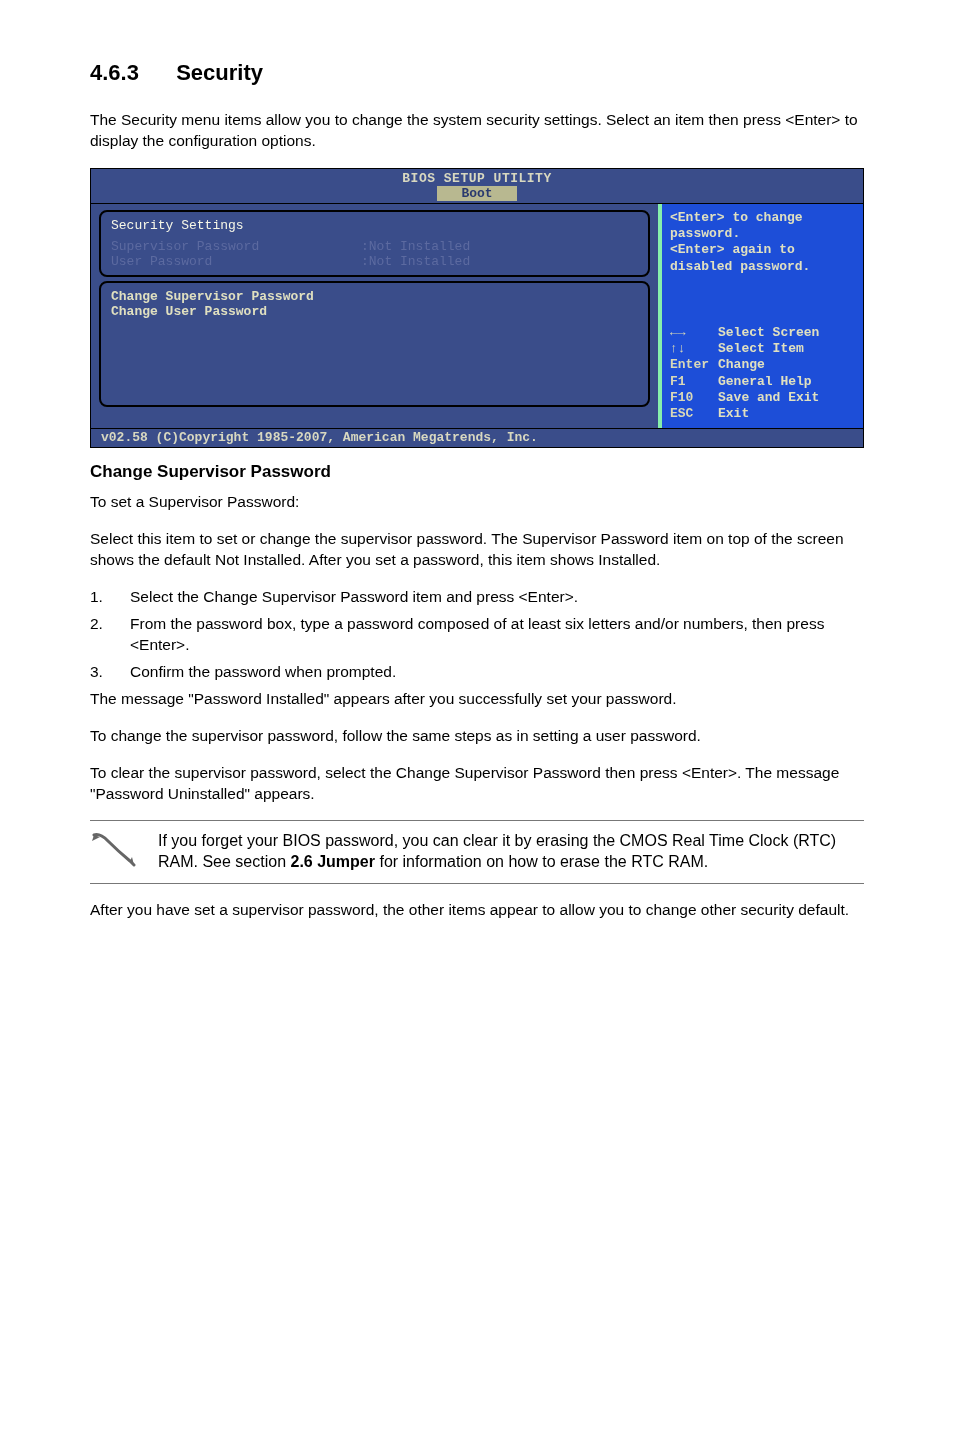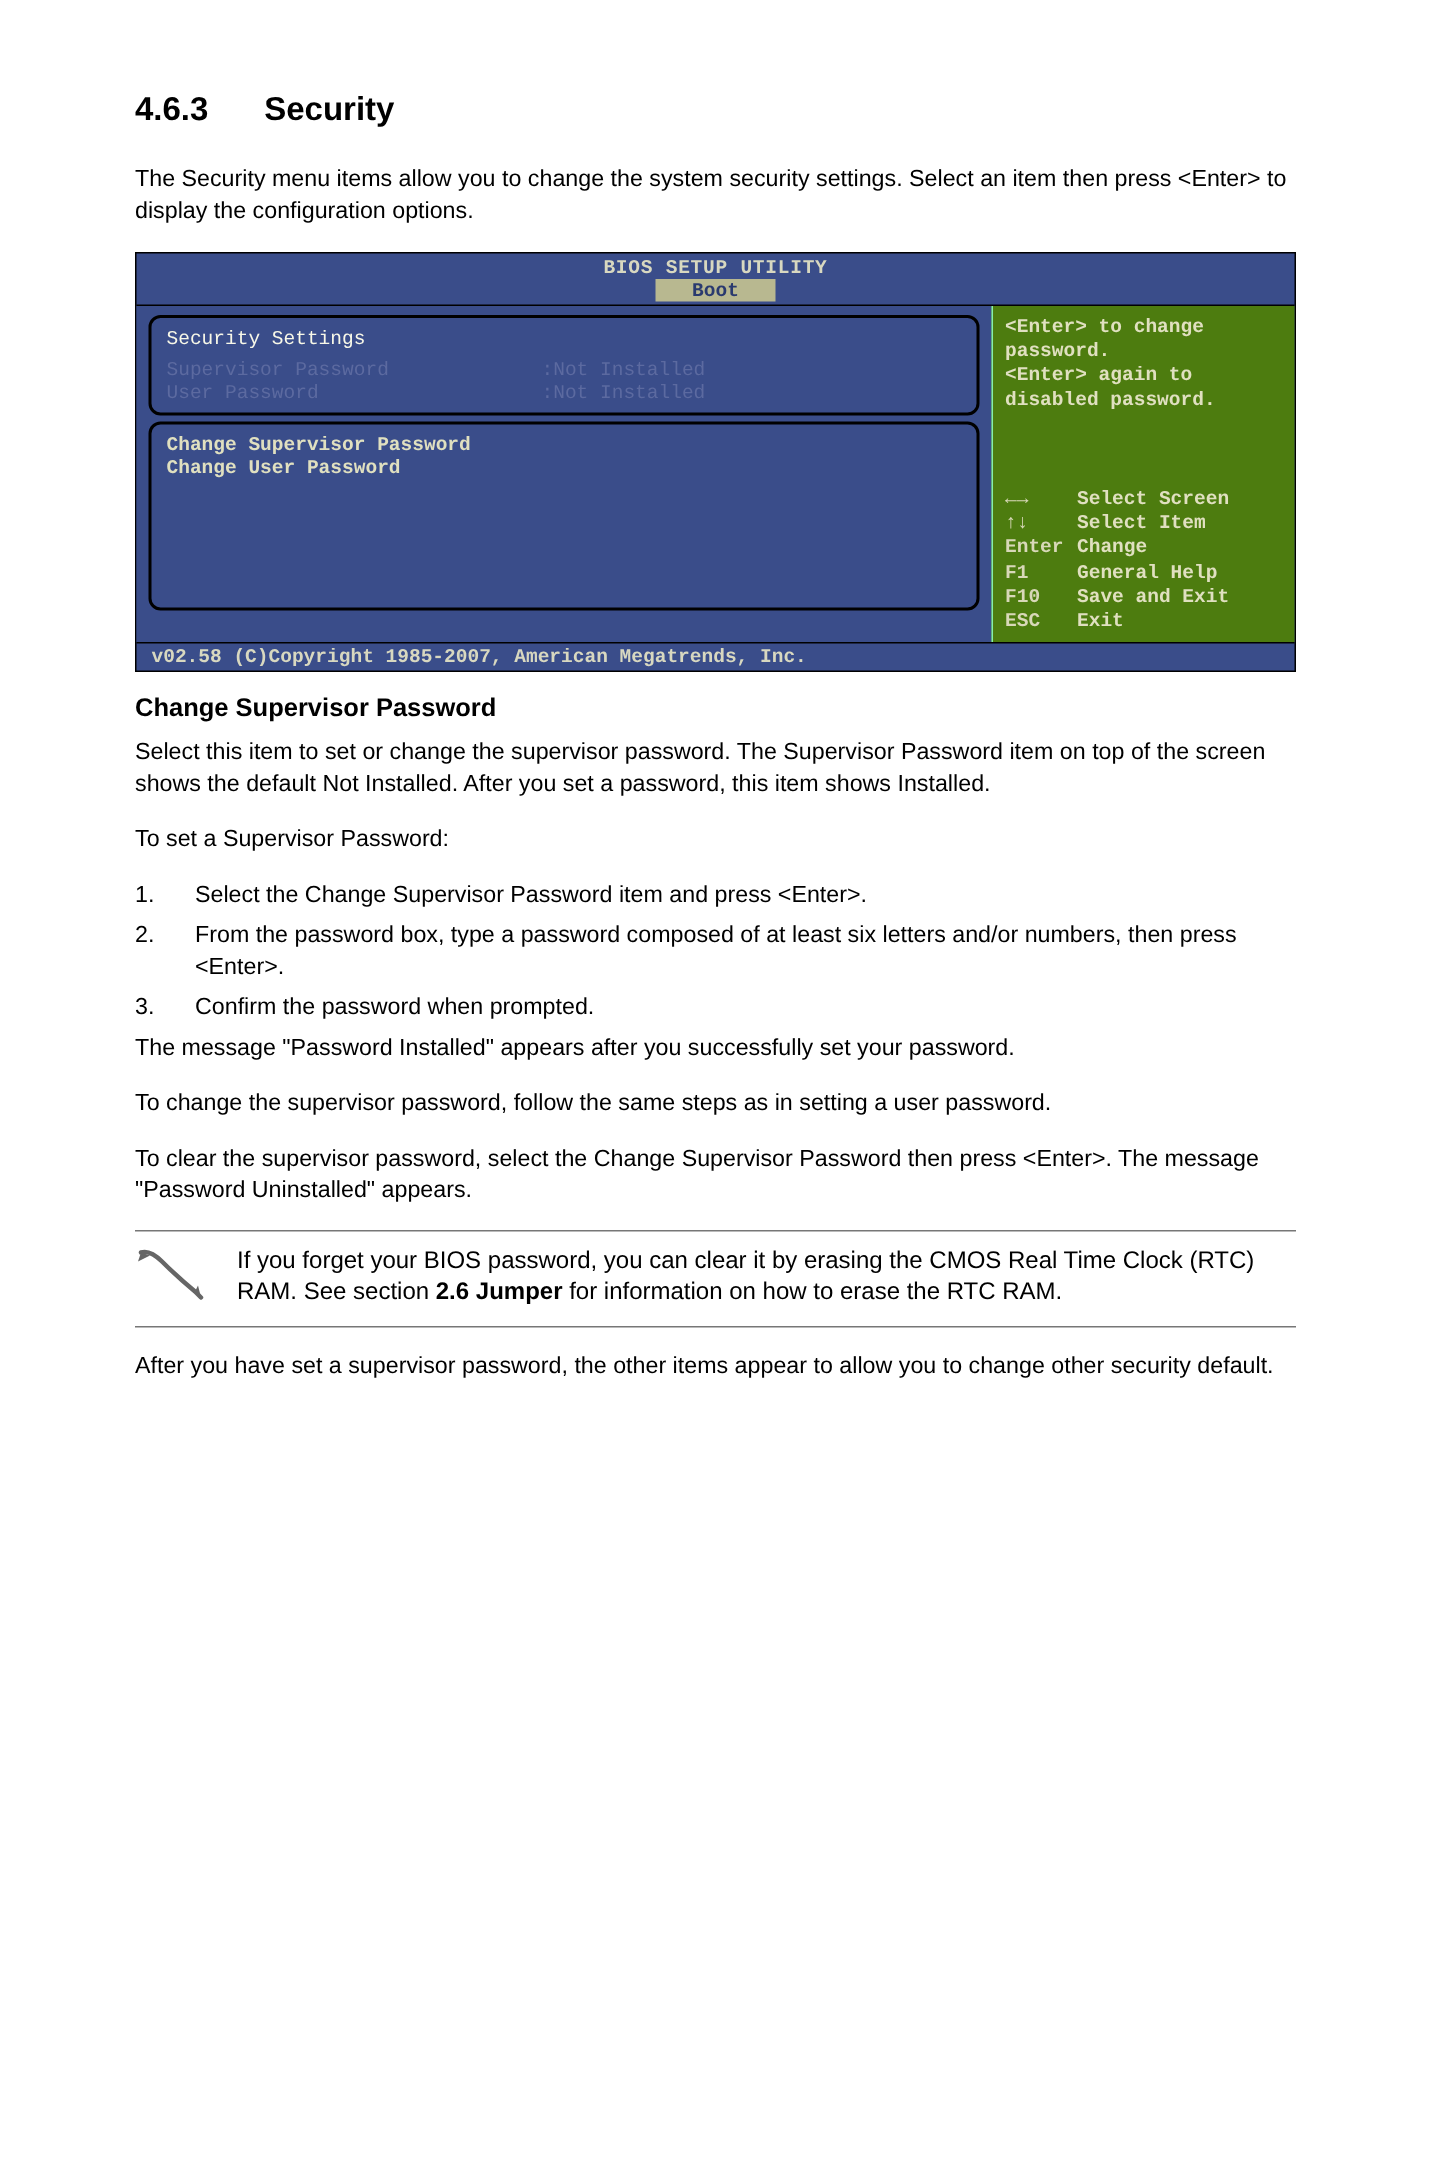--- a/index.html
+++ b/index.html
@@ -79,23 +79,23 @@
     border-top: 1px solid #000;
     border-bottom: 1px solid #000;
   }
   .bios-left {
     flex: 1 1 auto;
     background: #3a4d8a;
     padding: 6px 8px 6px 8px;
   }
   .bios-right {
     width: 185px;
-    background: #4d7c0f;
+    background: #1d4ed8;
     padding: 6px 8px 6px 8px;
-    border-left: 1px solid #86efac;
+    border-left: 4px solid #86efac;
     color: #c8c8a8;
   }
   .bios-panel {
     border: 2px solid #000;
     border-radius: 8px;
     padding: 6px 10px;
     margin-bottom: 4px;
     background: #3a4d8a;
   }
   .bios-panel-title {
@@ -232,22 +232,22 @@
               <span>Exit</span>
             </div>
         </div>
       </div>
     </div>
     <div class="bios-footer">v02.58 (C)Copyright 1985-2007, American Megatrends, Inc.</div>
   </div>
 
   <h3 class="subhead">Change Supervisor Password</h3>
 
+  <p class="body">To set a Supervisor Password:</p>
   <p class="body">Select this item to set or change the supervisor password. The Supervisor Password item on top of the screen shows the default Not Installed. After you set a password, this item shows Installed.</p>
-  <p class="body">To set a Supervisor Password:</p>
 
   <ol class="steps">
     <li>
         <span class="marker">1.</span>
         <span>Select the Change Supervisor Password item and press &lt;Enter&gt;.</span>
       </li>
     <li>
         <span class="marker">2.</span>
         <span>From the password box, type a password composed of at least six letters and/or numbers, then press &lt;Enter&gt;.</span>
       </li>

